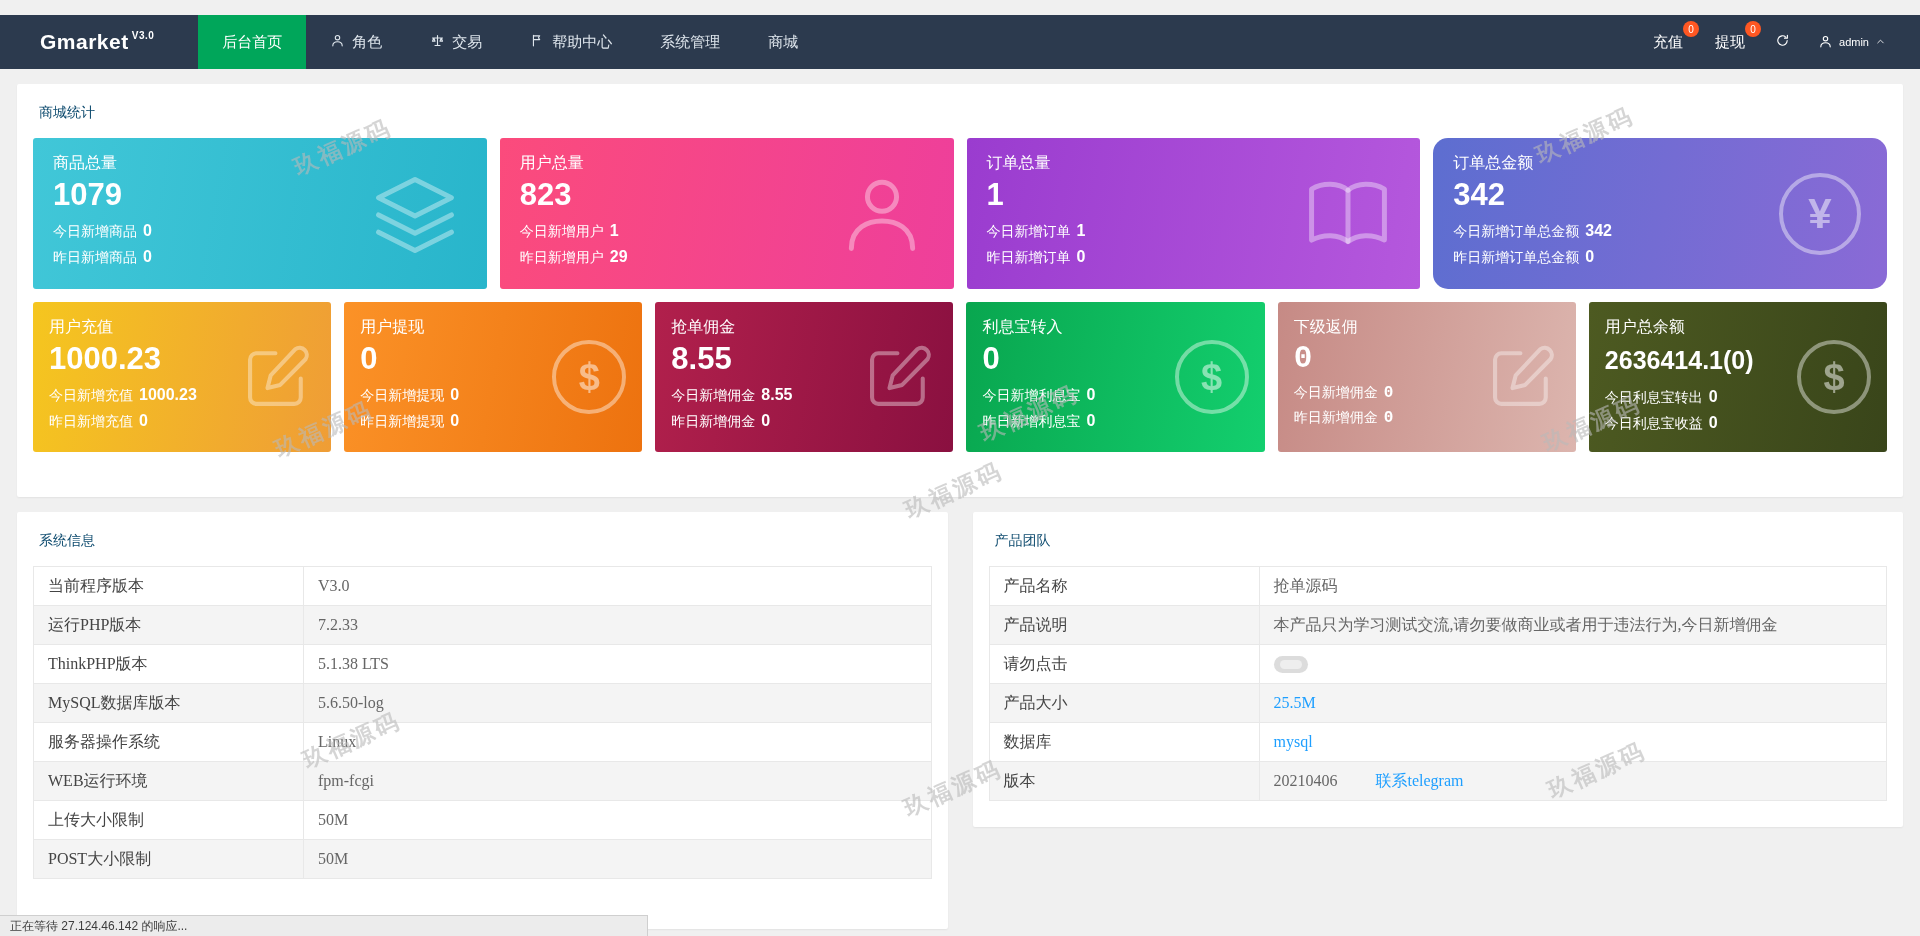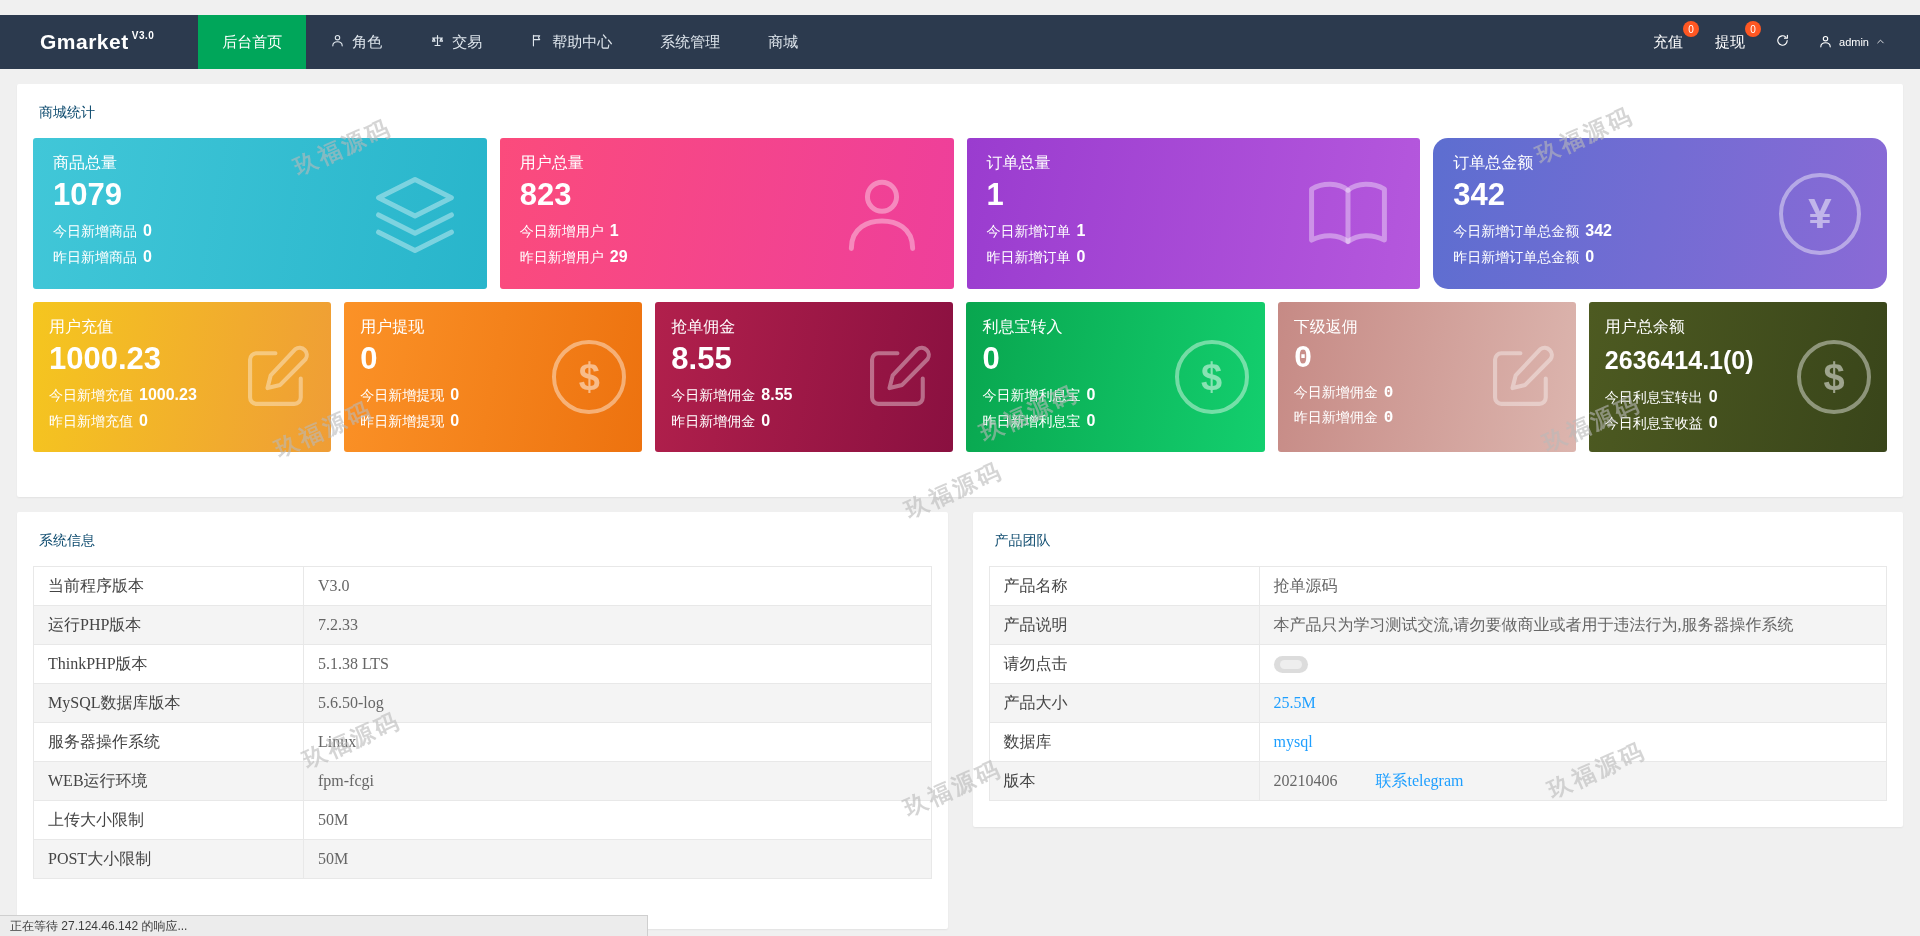--- a/index.html
+++ b/index.html
@@ -349,21 +349,21 @@
     <section class="panel half product">
       <div class="panel-title">产品团队</div>
       <table class="info-table">
         <tbody>
           <tr>
             <td class="k">产品名称</td>
             <td>抢单源码</td>
           </tr>
           <tr>
             <td class="k">产品说明</td>
-            <td>本产品只为学习测试交流,请勿要做商业或者用于违法行为,服务器操作系统</td>
+            <td>本产品只为学习测试交流,请勿要做商业或者用于违法行为,今日新增佣金</td>
           </tr>
           <tr>
             <td class="k">请勿点击</td>
             <td><span class="pill"></span></td>
           </tr>
           <tr>
             <td class="k">产品大小</td>
             <td><a class="link">25.5M</a></td>
           </tr>
           <tr>

